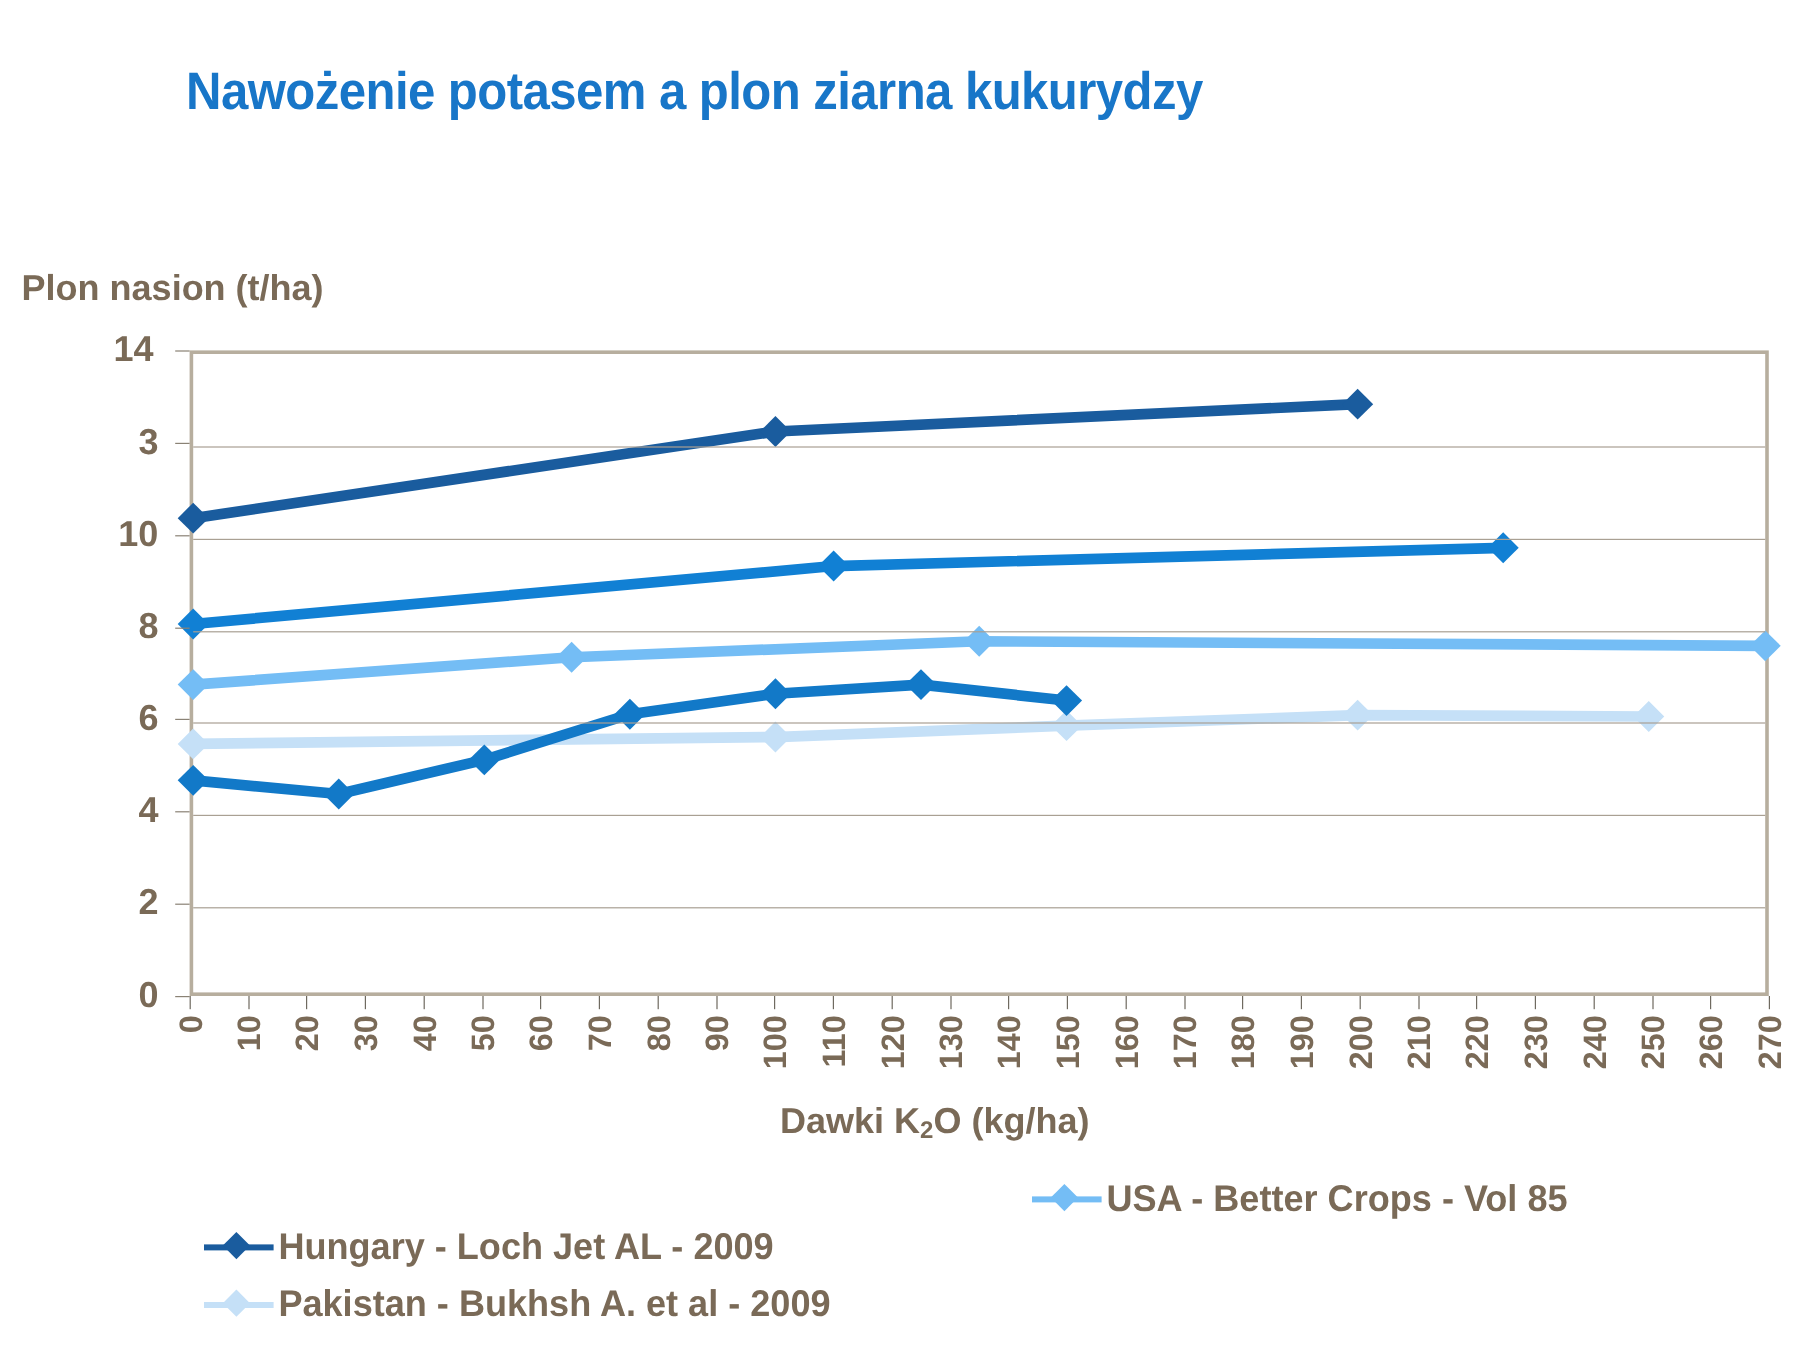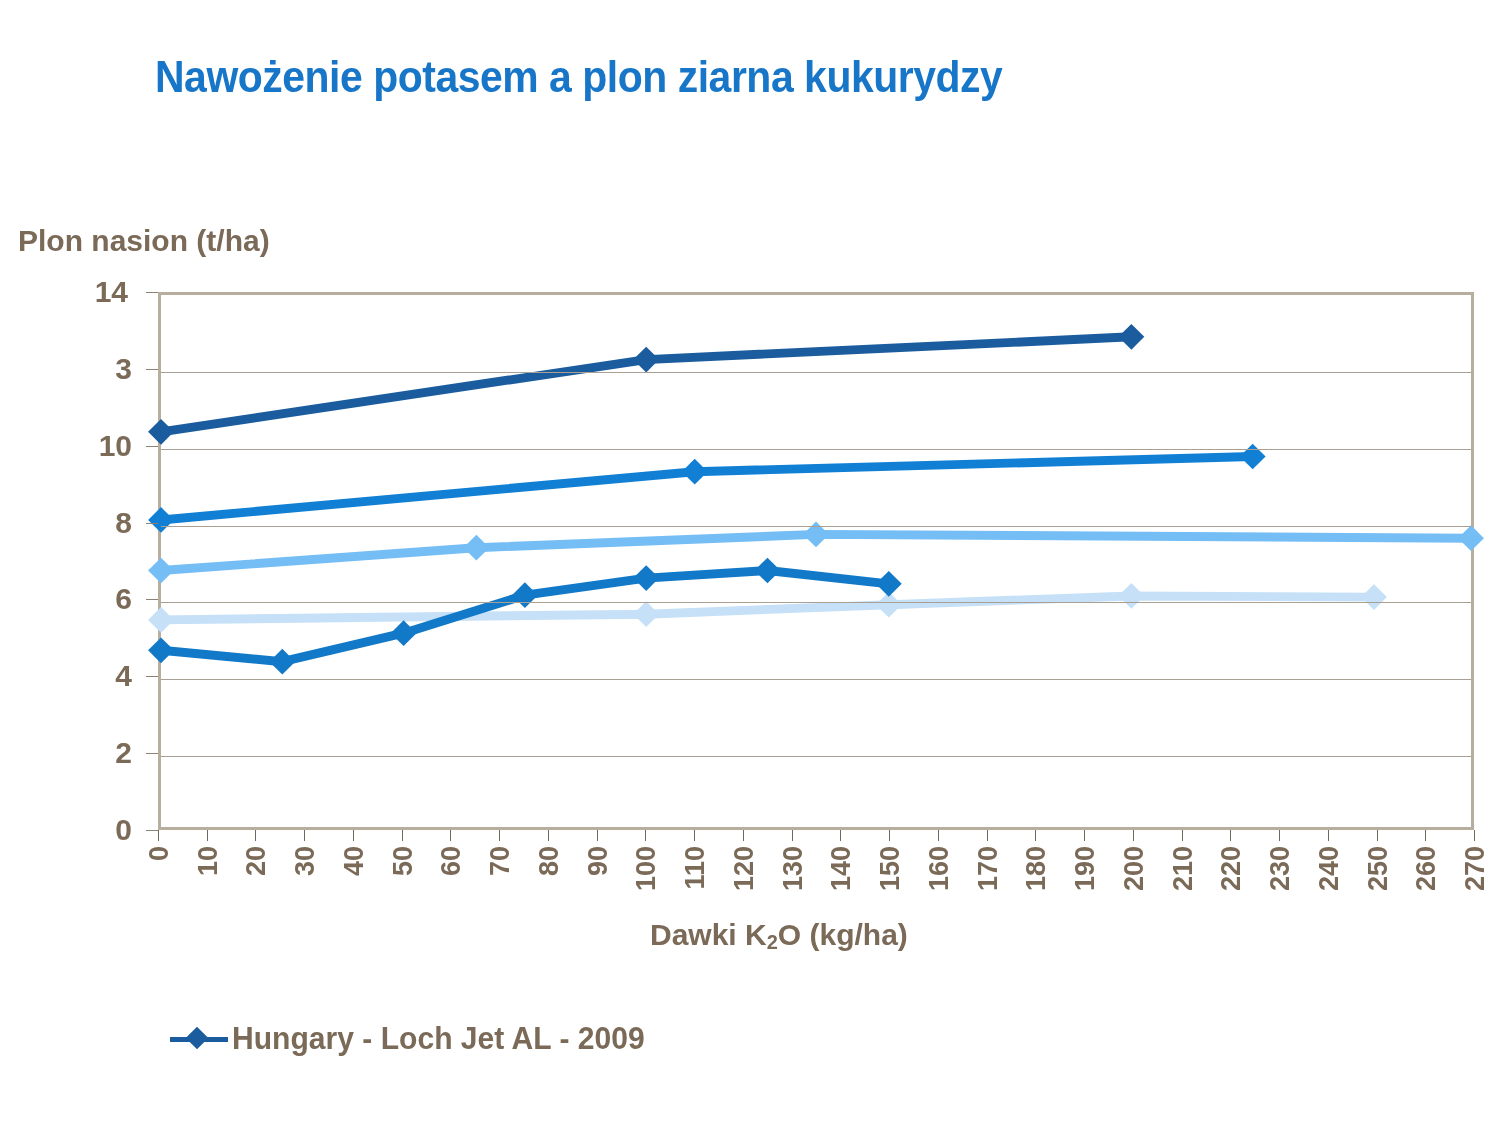--- a/index.html
+++ b/index.html
@@ -224,18 +224,32 @@
 
   <div class="legend">
     <div class="legend-col left" id="legend-left">
         <div class="legend-row">
           <span class="legend-swatch">
             <span class="bar" style="background: rgb(26, 92, 158);"></span>
             <span class="dia" style="background: rgb(26, 92, 158);"></span>
           </span>
           <span class="legend-text">Hungary - Loch Jet AL - 2009</span>
         </div>
+        <div class="legend-row">
+          <span class="legend-swatch">
+            <span class="bar" style="background: rgb(197, 224, 247);"></span>
+            <span class="dia" style="background: rgb(197, 224, 247);"></span>
+          </span>
+          <span class="legend-text">Pakistan - Bukhsh A. et al - 2009</span>
+        </div>
       </div>
     <div class="legend-col right" id="legend-right">
+        <div class="legend-row">
+          <span class="legend-swatch">
+            <span class="bar" style="background: rgb(116, 189, 245);"></span>
+            <span class="dia" style="background: rgb(116, 189, 245);"></span>
+          </span>
+          <span class="legend-text">USA - Better Crops - Vol 85</span>
+        </div>
       </div>
   </div>
 
 </div>
 
 </body></html>

